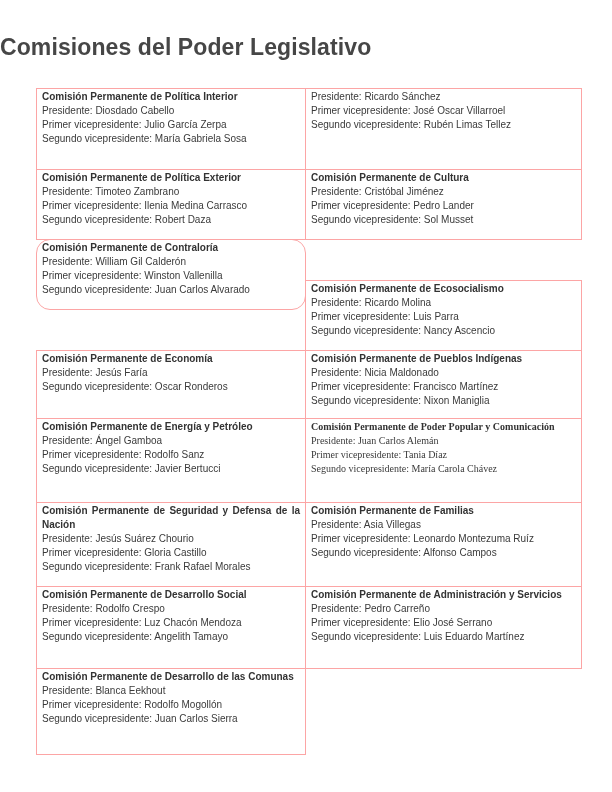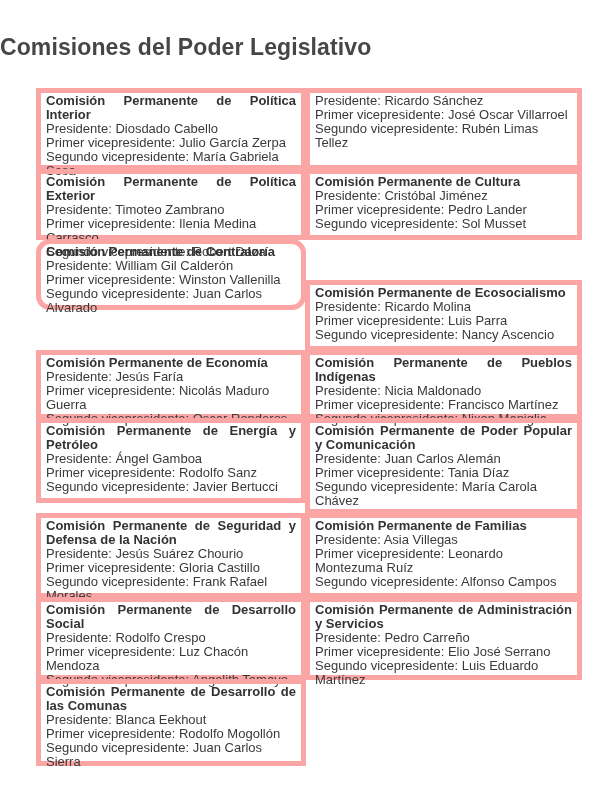--- a/index.html
+++ b/index.html
@@ -2,22 +2,22 @@
 <html><head>
   <meta charset="utf-8">
   <style>
     html, body { margin: 0; padding: 0; background: #ffffff; }
     body { width: 612px; height: 792px; position: relative; overflow: hidden;
            font-family: "Liberation Sans", sans-serif; color: #333; }
     .title { position: absolute; top: 34px; left: 0; width: 612px; 
              font-size: 23px; font-weight: bold; color: #464646; letter-spacing: 0.1px; }
     .grid { position: absolute; left: 36px; top: 88px; width: 547px; }
     .row { display: flex; }
-    .cell { box-sizing: border-box; width: 270px; border: 5px solid #fca5a5;
-            padding: 1px 5px 3px 5px; font-size: 13px; line-height: 13.9px; color: #3a3a3a; }
+    .cell { box-sizing: border-box; width: 270px; border: 1px solid #fca5a5;
+            padding: 1px 5px 3px 5px; font-size: 10px; line-height: 13.9px; color: #3a3a3a; }
     .cell.right { width: 277px; margin-left: -1px; }
     .row + .row .cell { margin-top: -1px; }
     .cell .head { font-weight: bold; color: #333; text-align: justify; text-align-last: left; }
   </style>
 </head>
 <body>
 
 <div class="title">Comisiones del Poder Legislativo</div>
 
 <div class="grid" id="grid">
@@ -59,38 +59,37 @@
         <div class="head">Comisión Permanente de Ecosocialismo</div>
         <div><span>Presidente: </span><span>Ricardo Molina</span></div>
         <div><span>Primer vicepresidente: </span><span>Luis Parra</span></div>
         <div><span>Segundo vicepresidente: </span><span>Nancy Ascencio</span></div>
       </div>
     </div>
     <div class="row">
       <div class="cell" style="height: 69px;">
         <div class="head">Comisión Permanente de Economía</div>
         <div><span>Presidente: </span><span>Jesús Faría</span></div>
-        <div><span>Primer vicepresidente: </span><span>Nicolás Maduro Guerra</span></div>
         <div><span>Segundo vicepresidente: </span><span>Oscar Ronderos</span></div>
       </div>
       <div class="cell right" style="height: 69px;">
         <div class="head">Comisión Permanente de Pueblos Indígenas</div>
         <div><span>Presidente: </span><span>Nicia Maldonado</span></div>
         <div><span>Primer vicepresidente: </span><span>Francisco Martínez</span></div>
         <div><span>Segundo vicepresidente: </span><span>Nixon Maniglia</span></div>
       </div>
     </div>
     <div class="row">
       <div class="cell" style="height: 85px;">
         <div class="head">Comisión Permanente de Energía y Petróleo</div>
         <div><span>Presidente: </span><span>Ángel Gamboa</span></div>
         <div><span>Primer vicepresidente: </span><span>Rodolfo Sanz</span></div>
         <div><span>Segundo vicepresidente: </span><span>Javier Bertucci</span></div>
       </div>
-      <div class="cell right" style="height: 96px;">
+      <div class="cell right" style="height: 85px; font-family: Liberation Serif, serif;">
         <div class="head">Comisión Permanente de Poder Popular y Comunicación</div>
         <div><span>Presidente: </span><span>Juan Carlos Alemán</span></div>
         <div><span>Primer vicepresidente: </span><span>Tania Díaz</span></div>
         <div><span>Segundo vicepresidente: </span><span>María Carola Chávez</span></div>
       </div>
     </div>
     <div class="row">
       <div class="cell" style="height: 85px;">
         <div class="head">Comisión Permanente de Seguridad y Defensa de la Nación</div>
         <div><span>Presidente: </span><span>Jesús Suárez Chourio</span></div>

